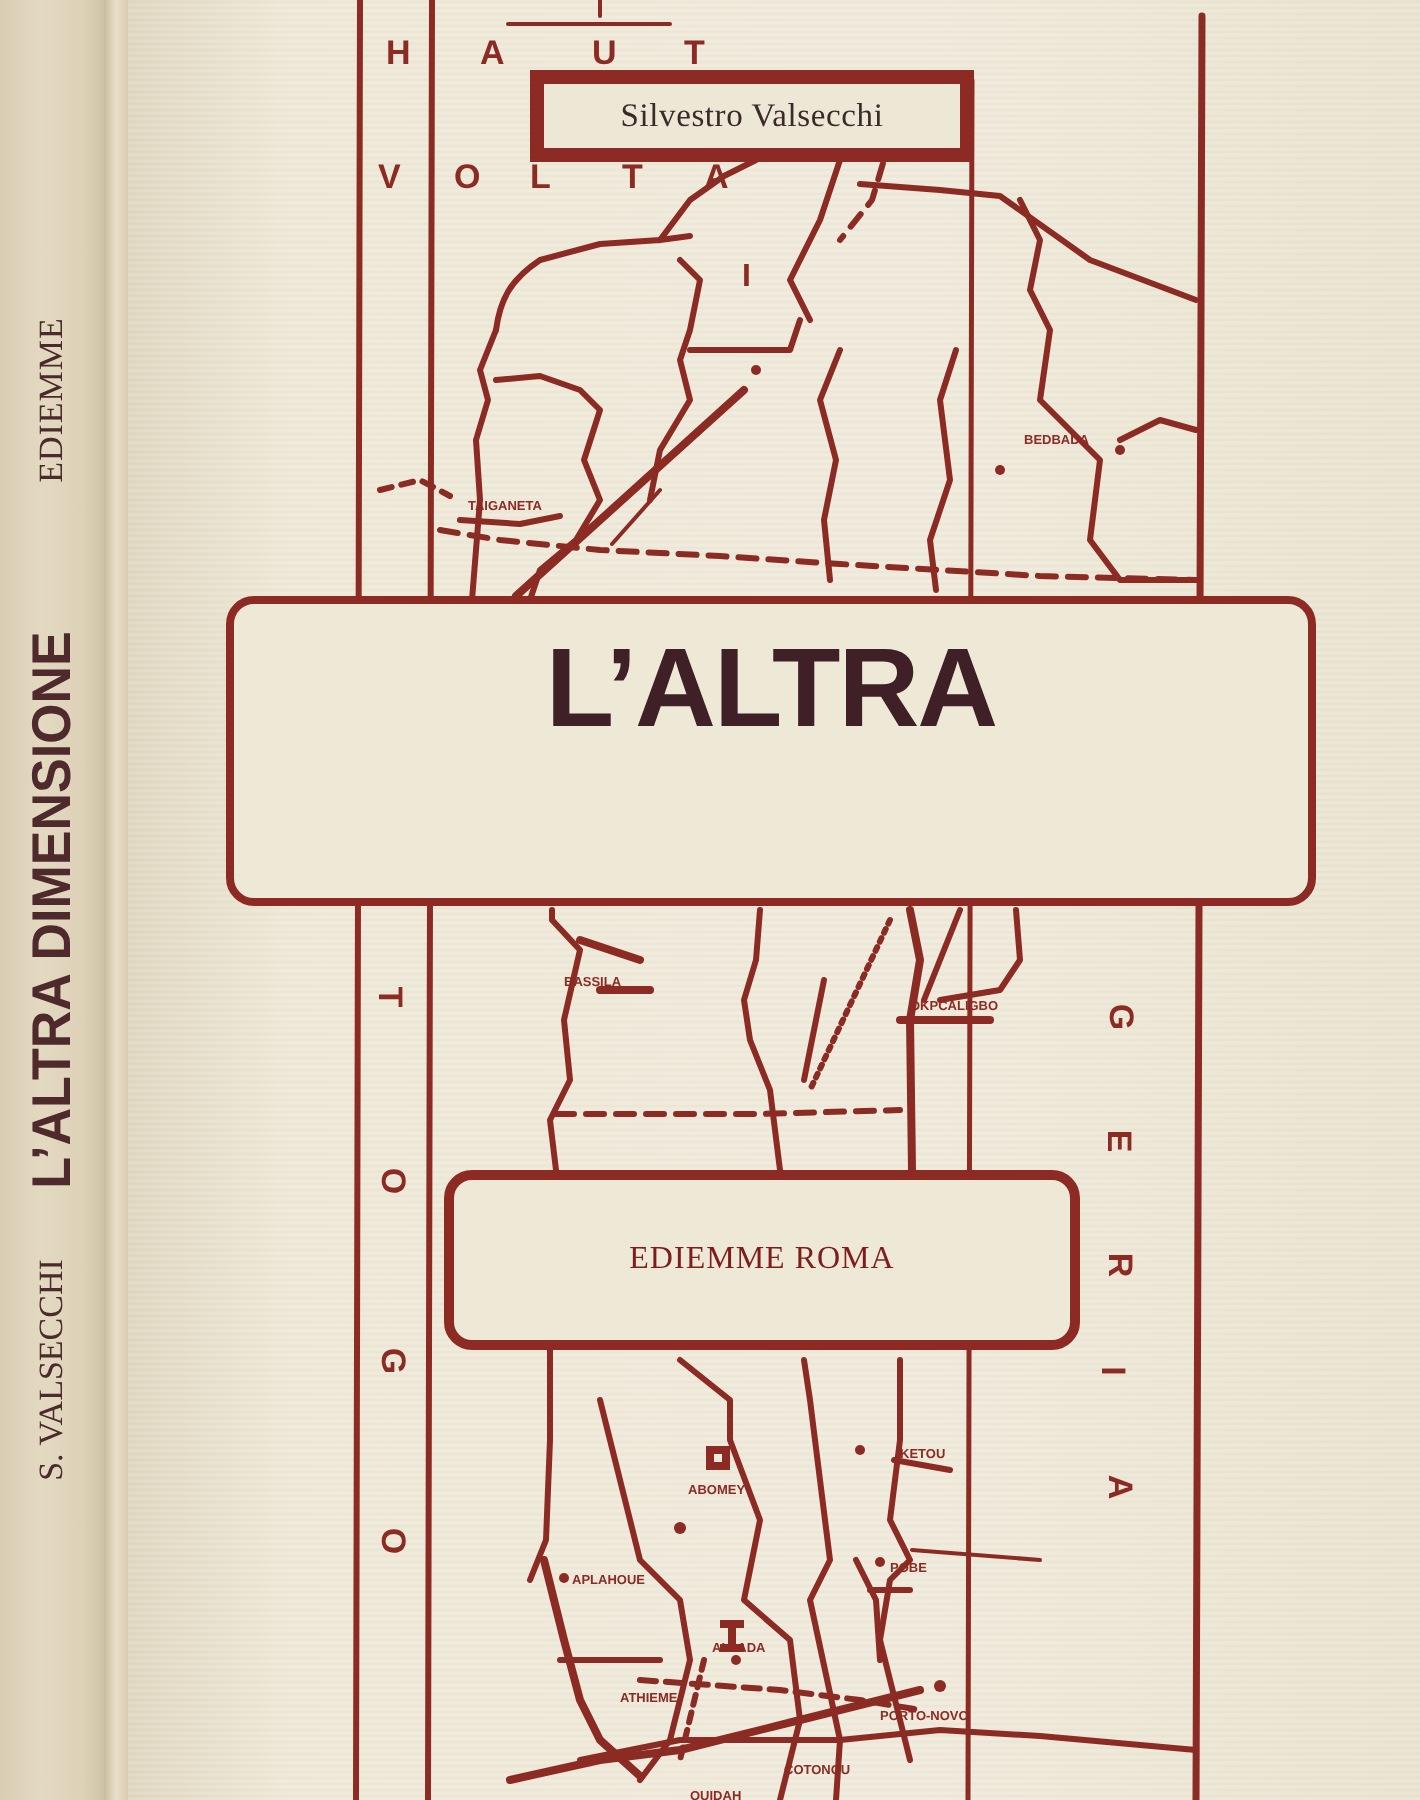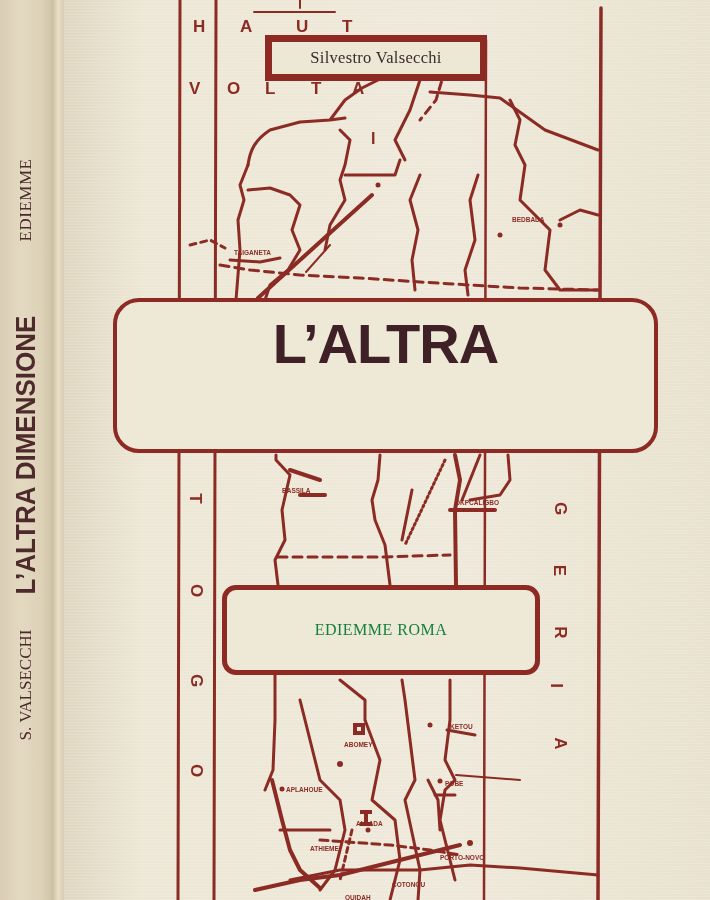--- a/index.html
+++ b/index.html
@@ -46,35 +46,35 @@
     }
     .author-box {
       position: absolute; left: 265px; top: 35px; width: 222px; height: 46px;
       border: 7px solid #8e2a24; background: #ede7d6;
       display: flex; align-items: center; justify-content: center;
       box-sizing: border-box;
     }
     .author-name { font-family: "Liberation Serif", serif; font-size: 16.5px; color: #3a2a2a; letter-spacing: 0.3px; }
     .title-box {
       position: absolute; left: 113px; top: 298px; width: 545px; height: 155px;
-      border: 4px solid #8e2a24; border-radius: 26px; background: #eee8d7;
+      border: 4px solid #8e2a24; border-radius: 14px; background: #eee8d7;
       box-sizing: border-box; text-align: center;
     }
     .title-line {
       display: block; font-family: "Liberation Sans", sans-serif; font-weight: bold;
       color: #3e2026; font-size: 56px; line-height: 1; letter-spacing: -1px;
     }
     .title-line.l1 { margin-top: 14px; }
     .title-line.l2 { margin-top: 3px; }
     .pub-box {
       position: absolute; left: 222px; top: 585px; width: 318px; height: 90px;
       border: 5px solid #8e2a24; border-radius: 14px; background: #eee8d7;
       box-sizing: border-box; display: flex; align-items: center; justify-content: center;
     }
-    .pub-name { font-family: "Liberation Serif", serif; font-size: 16px; color: #15803d; letter-spacing: 0.5px; }
+    .pub-name { font-family: "Liberation Serif", serif; font-size: 16px; color: #7f1d1d; letter-spacing: 0.5px; }
   </style>
 </head>
 <body>
 
 <div class="book">
   <div class="spine">
     <div class="spine-text spine-publisher">EDIEMME</div>
     <div class="spine-text spine-title">L’ALTRA  DIMENSIONE</div>
     <div class="spine-text spine-author">S. VALSECCHI</div>
   </div>

